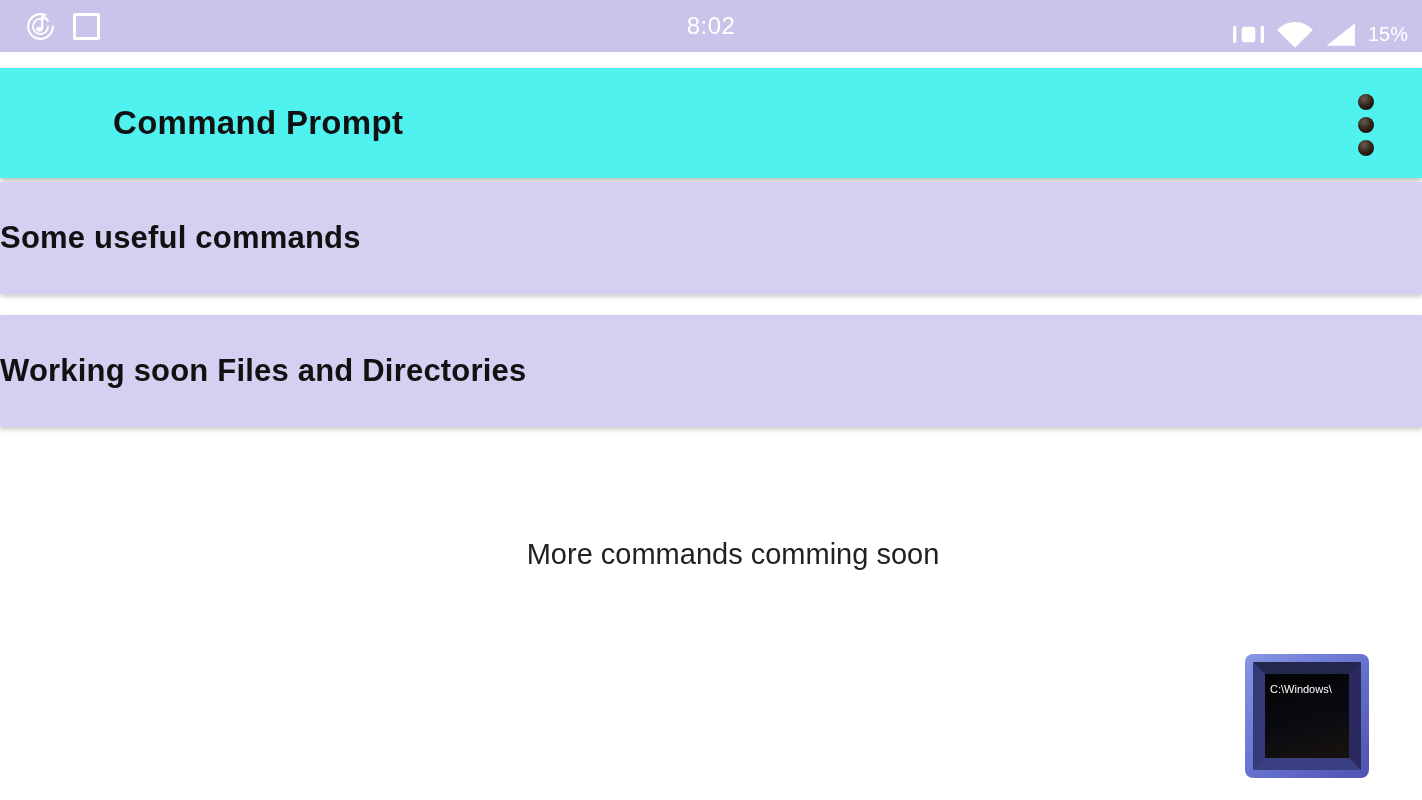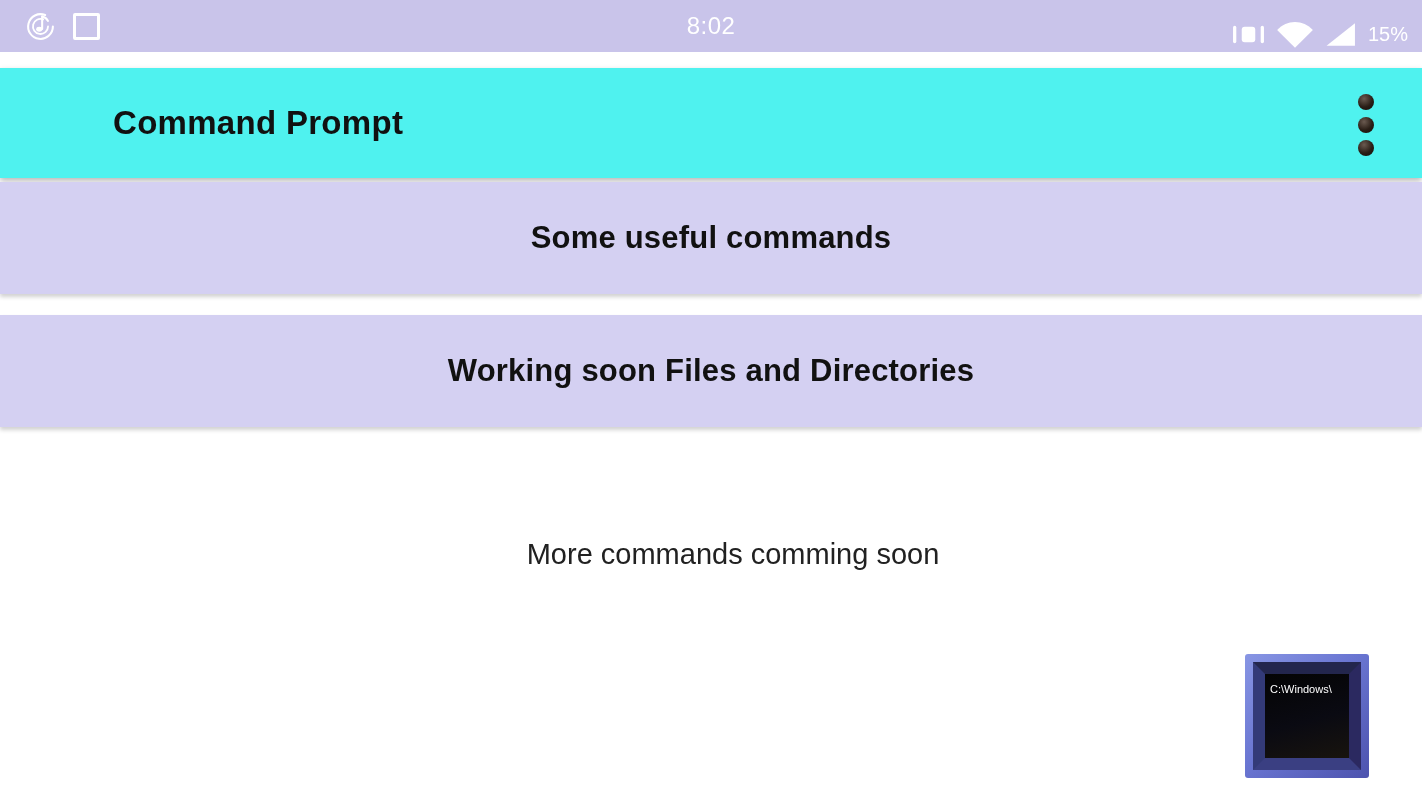--- a/index.html
+++ b/index.html
@@ -79,21 +79,21 @@
     width: 16px; height: 16px; border-radius: 50%;
     background: radial-gradient(circle at 38% 30%, #6a5a50 0%, #2a1e16 55%, #120c08 100%);
   }
 
   
   .banner {
     position: absolute;
     left: 0; width: 100%; height: 112px;
     background: var(--banner-bg);
     box-shadow: 0 3px 4px rgba(0,0,0,0.18);
-    display: flex; align-items: center; justify-content: center;
+    display: flex; align-items: center; justify-content: flex-start;
     cursor: pointer;
   }
   .banner-1 { top: 182px; }
   .banner-2 { top: 315px; }
   .banner-label {
     font-size: 31px; font-weight: bold; color: var(--text-dark);
     letter-spacing: 0.2px;
   }
 
   
@@ -103,21 +103,21 @@
     text-align: center;
     font-size: 29px; color: #212121; margin-left: 22px;
   }
 
   
   .cmd-icon {
     position: absolute;
     left: 1245px; top: 654px;
     width: 124px; height: 124px;
     background: linear-gradient(135deg, #8896e4 0%, #6a76d2 45%, #4d53ae 100%);
-    border-radius: 3px;
+    border-radius: 8px;
     padding: 8px;
     cursor: pointer;
   }
   .cmd-frame {
     width: 100%; height: 100%;
     border: 12px solid;
     border-color: #23264d #2b2960 #3a3f82 #333a78;
   }
   .cmd-screen {
     position: relative;

